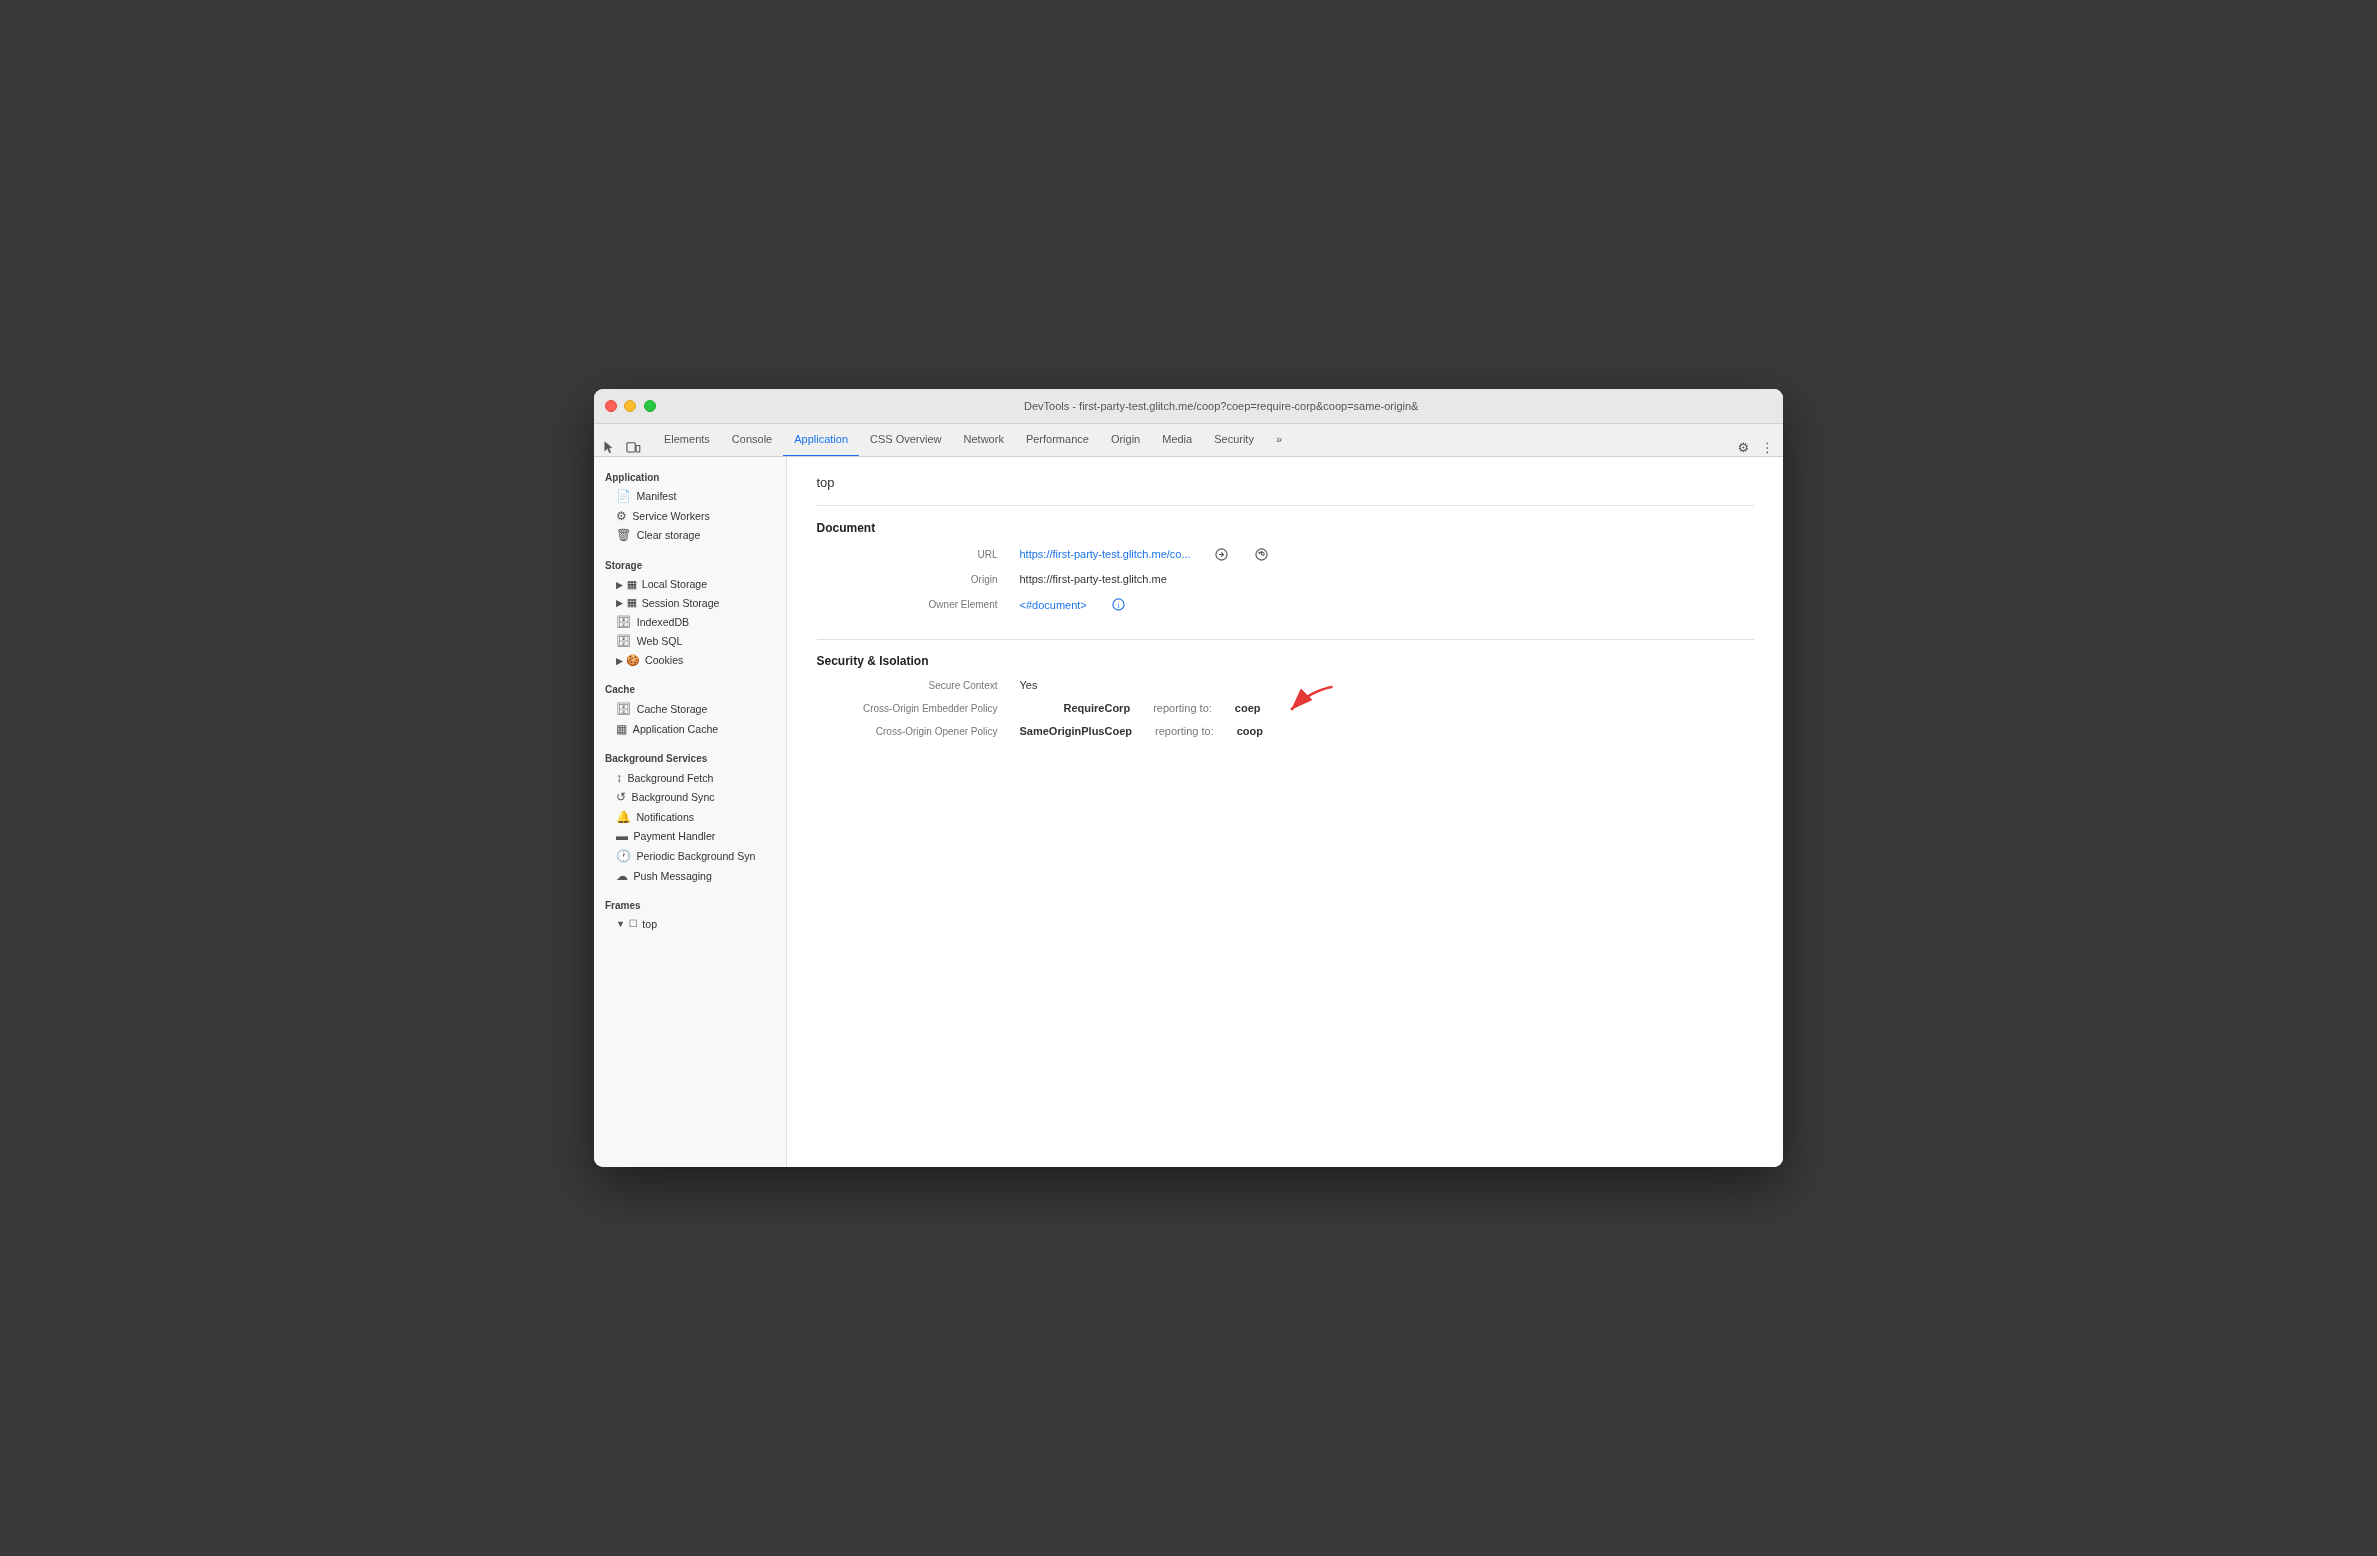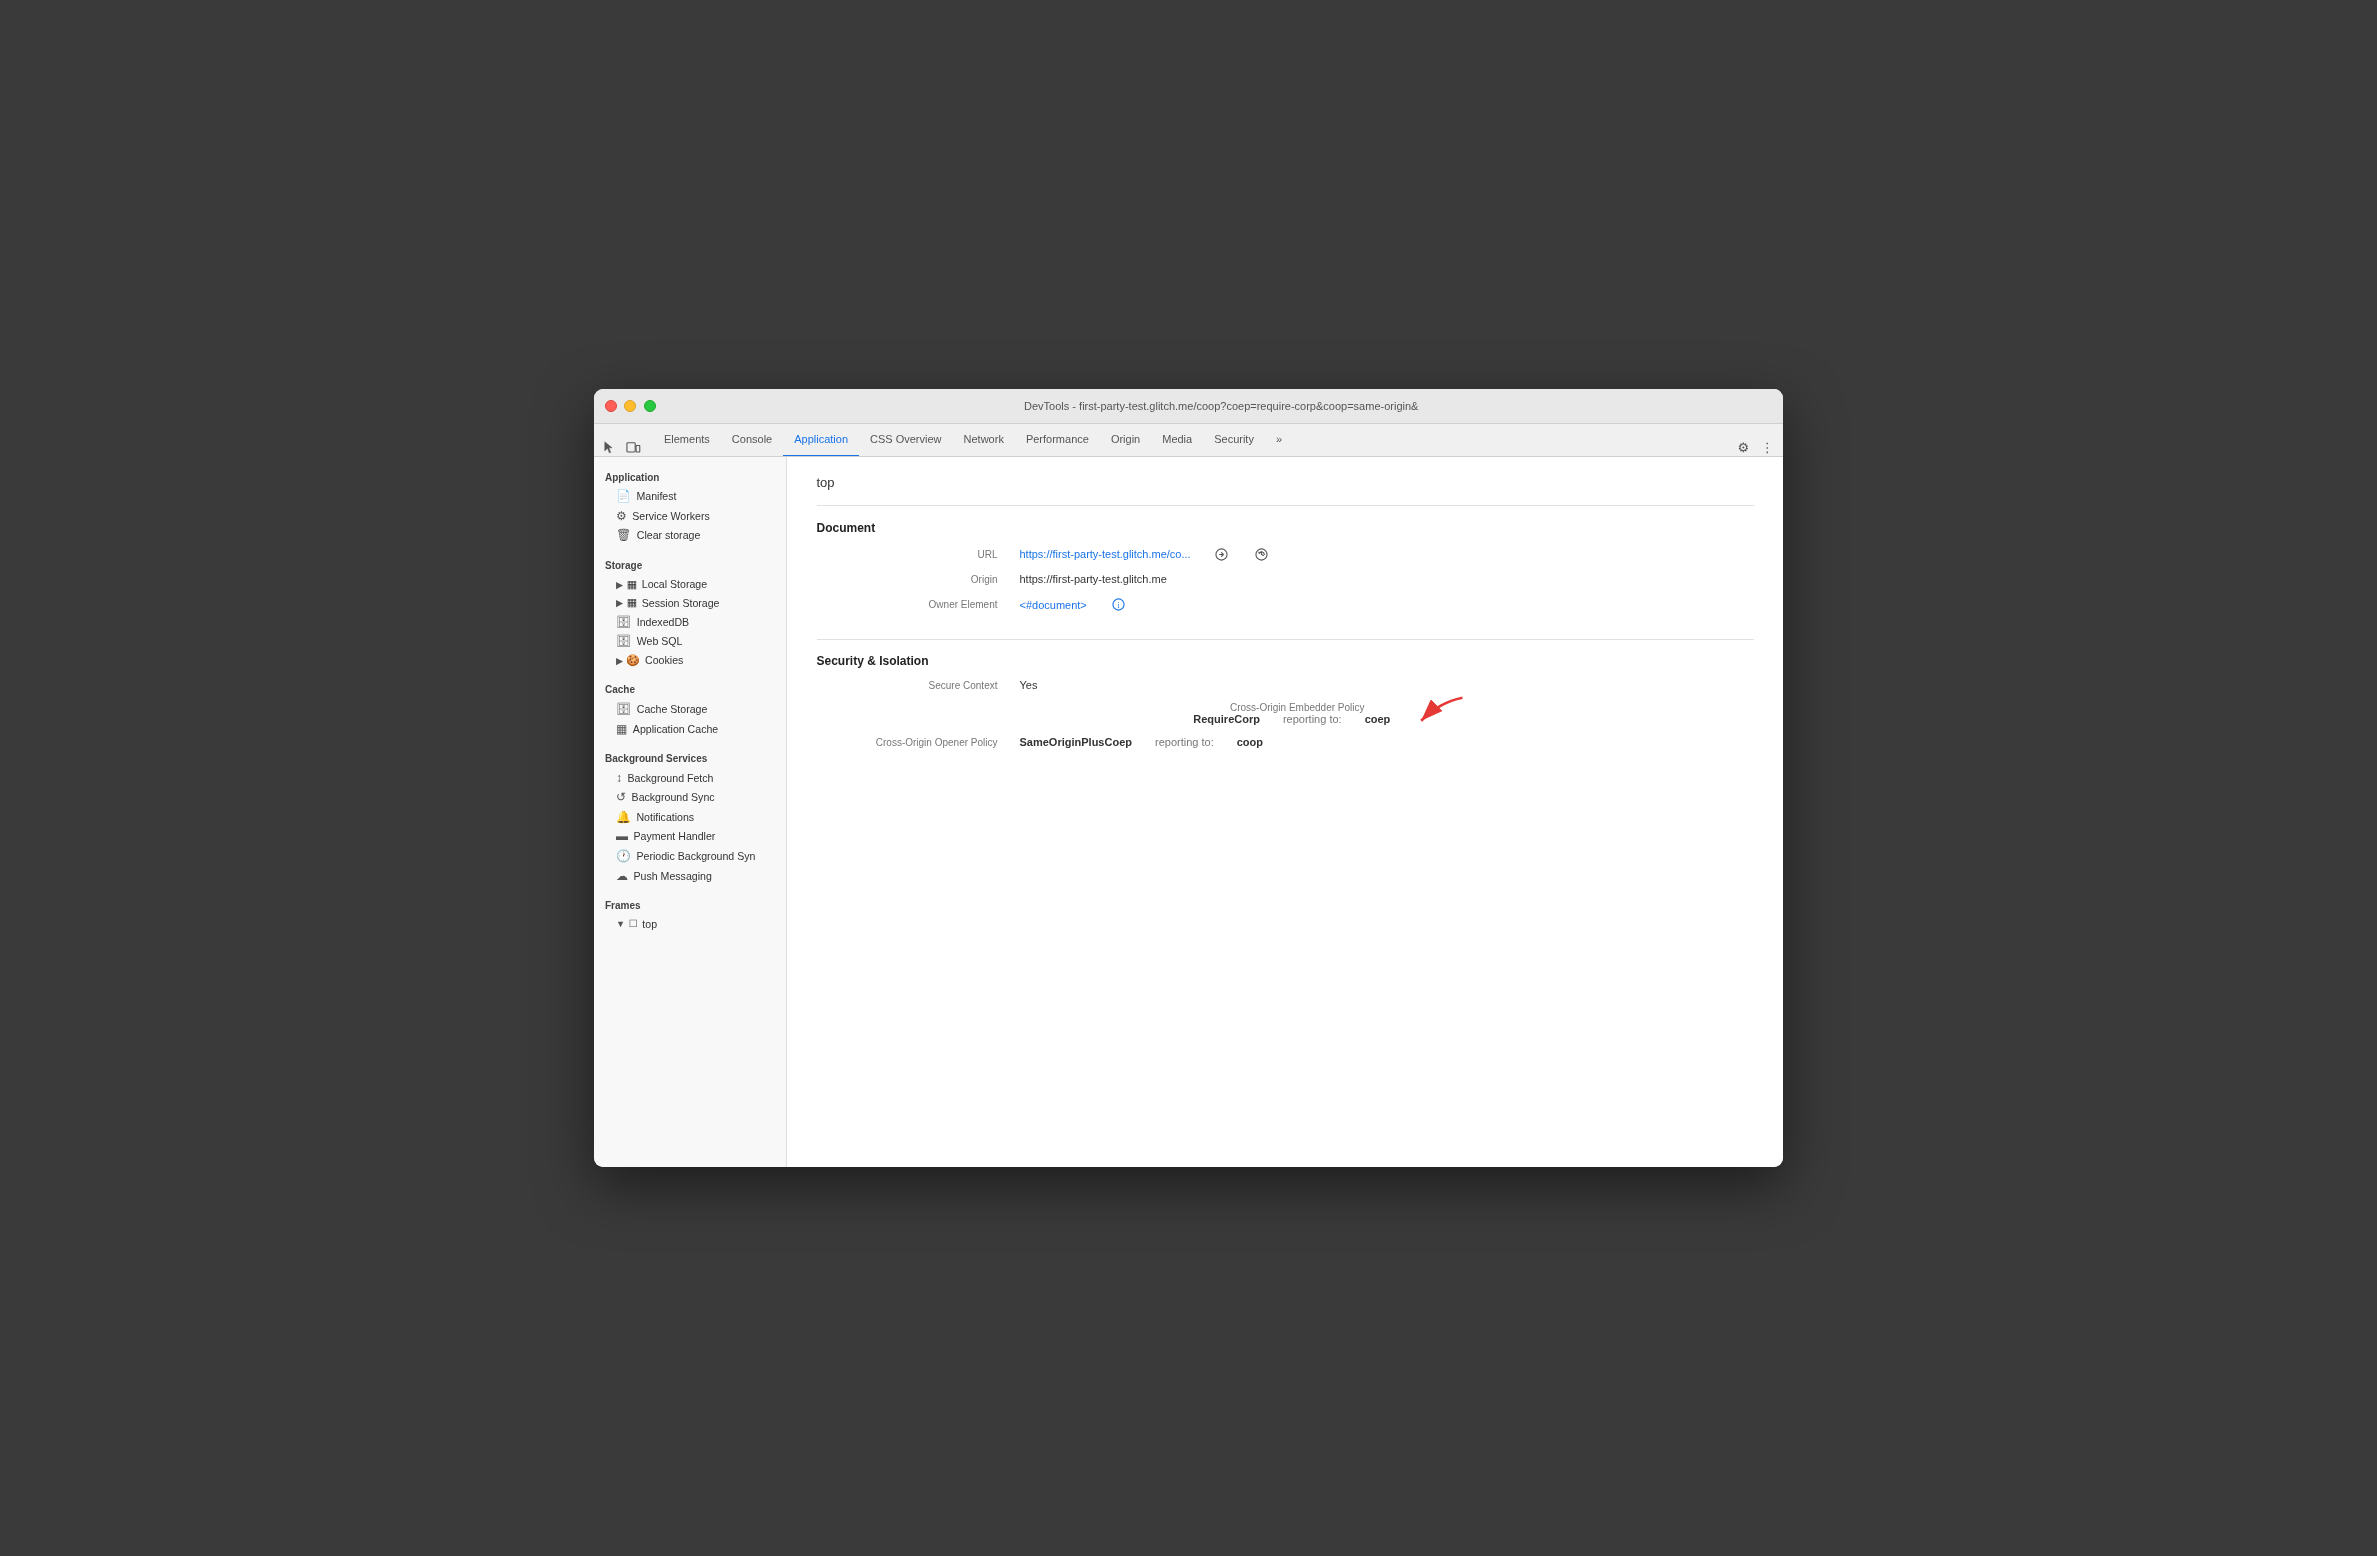--- a/index.html
+++ b/index.html
@@ -444,21 +444,21 @@
         <div class="content-section">
           <div class="content-section-title">Security &amp; Isolation</div>
 
           <div class="content-row">
             <div class="content-row-label">Secure Context</div>
             <div class="content-row-value">
               <span>Yes</span>
             </div>
           </div>
 
-          <div class="content-row" style="position: relative; flex-direction: column;">
+          <div class="content-row" style="position: relative;">
             <div class="content-row-label">Cross-Origin Embedder Policy</div>
             <div class="content-row-value" style="position:relative;padding-left:44px;">
               <span class="badge-coep">RequireCorp</span>
               <span class="reporting-label">reporting to:</span>
               <span class="reporting-value">coep</span>
 
               <span style="display:inline-block; position:relative; margin-left: 7.4px;">
                 <svg width="55" height="37" viewBox="0 0 60 40" style="position:absolute; top:-26px; left:-9.2px;">
                   <defs>
                     <marker id="arrowhead" markerWidth="8" markerHeight="6" refX="8" refY="3" orient="auto">

